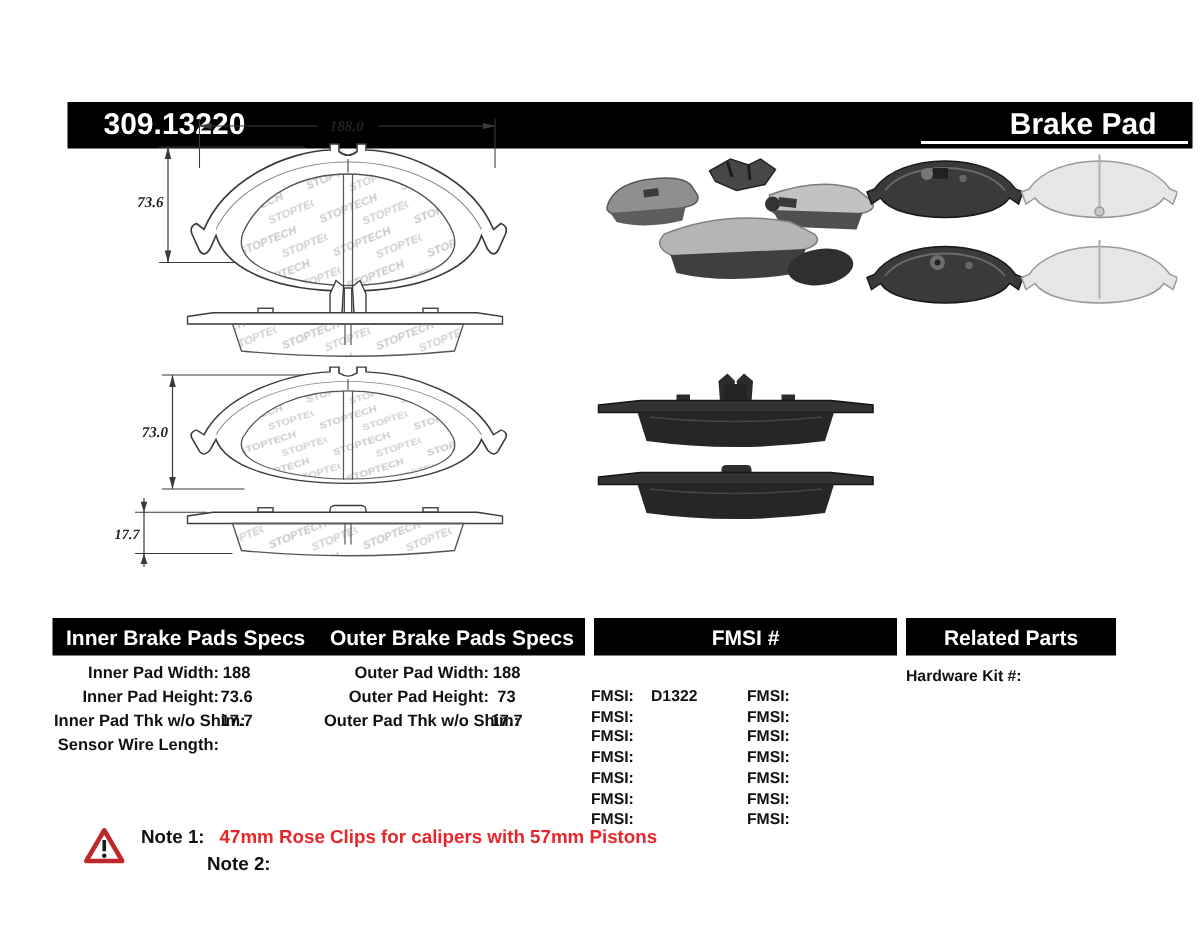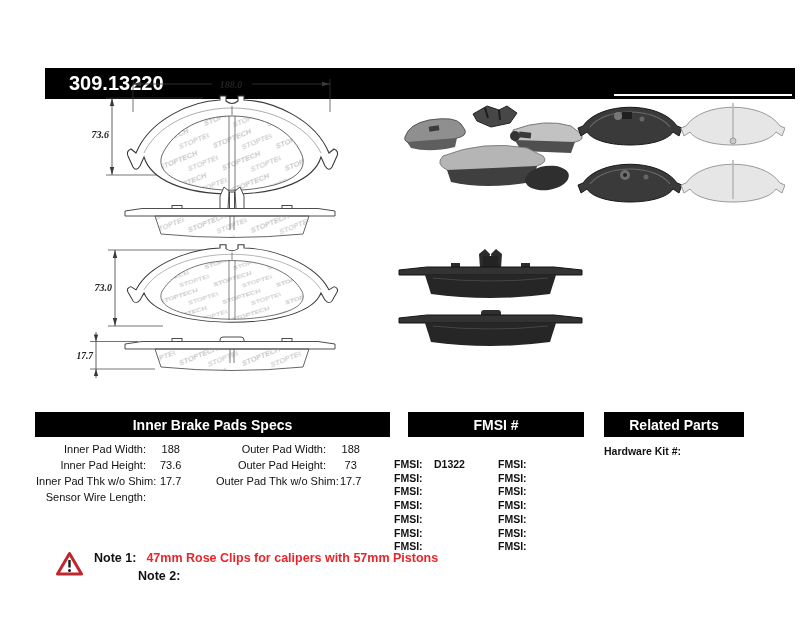--- a/index.html
+++ b/index.html
@@ -21,22 +21,22 @@
   
   .svg-abs{position:absolute;}
 
   
   .bar{position:absolute;top:412px;height:25px;background:var(--header-bg);color:var(--header-fg);
     display:flex;align-items:center;justify-content:center;font-weight:bold;font-size:14px;}
   .bar-split{justify-content:flex-end;}
   .bar-split span{flex:1;text-align:center;}
 
   
-  .spec-col{position:absolute;top:441px;font-size:11px;font-weight:normal;line-height:16px;
-    display:grid;grid-template-columns:110px auto;column-gap:14px;}
+  .spec-col{position:absolute;top:441px;font-size:11px;font-weight:bold;line-height:16px;
+    display:grid;grid-template-columns:110px auto;column-gap:1px;}
   .spec-col .lbl{text-align:right;white-space:nowrap;}
   .spec-col .val{text-align:center;white-space:nowrap;}
 
   .fmsi-grid{position:absolute;left:394px;top:442px;font-size:10.5px;font-weight:bold;line-height:13.7px;
     display:grid;grid-template-columns:40px 64px 40px 58px;margin-top:16px;}
   .fmsi-grid .cell{white-space:nowrap;}
 
   .related-rows{position:absolute;left:604px;top:444px;font-size:10.5px;font-weight:bold;line-height:14px;}
   .related-rows .row{white-space:nowrap;}
   .related-rows .val{margin-left:4px;font-weight:bold;}
@@ -46,20 +46,21 @@
   .note1{top:551px;} .note2{top:569px;padding-left:44px;}
   .note-text-red{color:var(--note-red);margin-left:10px;}
 
   svg text.dim{font-family:"Liberation Serif",serif;font-style:italic;font-weight:bold;fill:#222;}
 </style>
 </head>
 <body>
 
 <div class="header-bar">
   <span>309.13220</span>
+  <span>Brake Pad</span>
   <span class="header-underline"></span>
 </div>
 
 <svg class="svg-abs" style="left:60px;top:68px" width="300" height="314" viewBox="0 0 300 314">
   <defs>
     <pattern id="wm" patternUnits="userSpaceOnUse" width="58" height="24" patternTransform="rotate(-22)">
       <text x="0" y="9" font-size="7.5" font-weight="bold" font-style="italic" fill="#c6c6c6">STOPTECH</text>
       <text x="26" y="21" font-size="7.5" font-weight="bold" font-style="italic" fill="#cfcfcf">STOPTECH</text>
     </pattern>
 
@@ -194,22 +195,23 @@
   <g>
     <rect x="88" y="68" width="20" height="8" rx="3" fill="#2e2e2e"></rect>
     <path d="M6,76 L34,73 L161,73 L189,76 L189,81 L6,81 Z" fill="#333" stroke="#151515"></path>
     <path d="M32,81 L163,81 L157,100 Q97,108 38,100 Z" fill="#262626"></path>
     <path d="M40,84 Q97,90 155,84" stroke="#454545" stroke-width="1" fill="none"></path>
   </g>
 </svg>
 
 <div class="bar bar-split" style="left:35px;width:355px">
   <span>Inner Brake Pads Specs</span>
-</div>
-<div class="bar" style="left:408px;width:176px">
+  <span>Outer Brake Pads Specs</span>
+</div>
+<div class="bar" style="left:396px;width:202px">
   <span>FMSI #</span>
 </div>
 <div class="bar" style="left:604px;width:140px">
   <span>Related Parts</span>
 </div>
 
 <div class="spec-col" style="left:36px">
   <span class="lbl">Inner Pad Width:</span>
   <span class="val">188</span>
   <span class="lbl">Inner Pad Height:</span>

